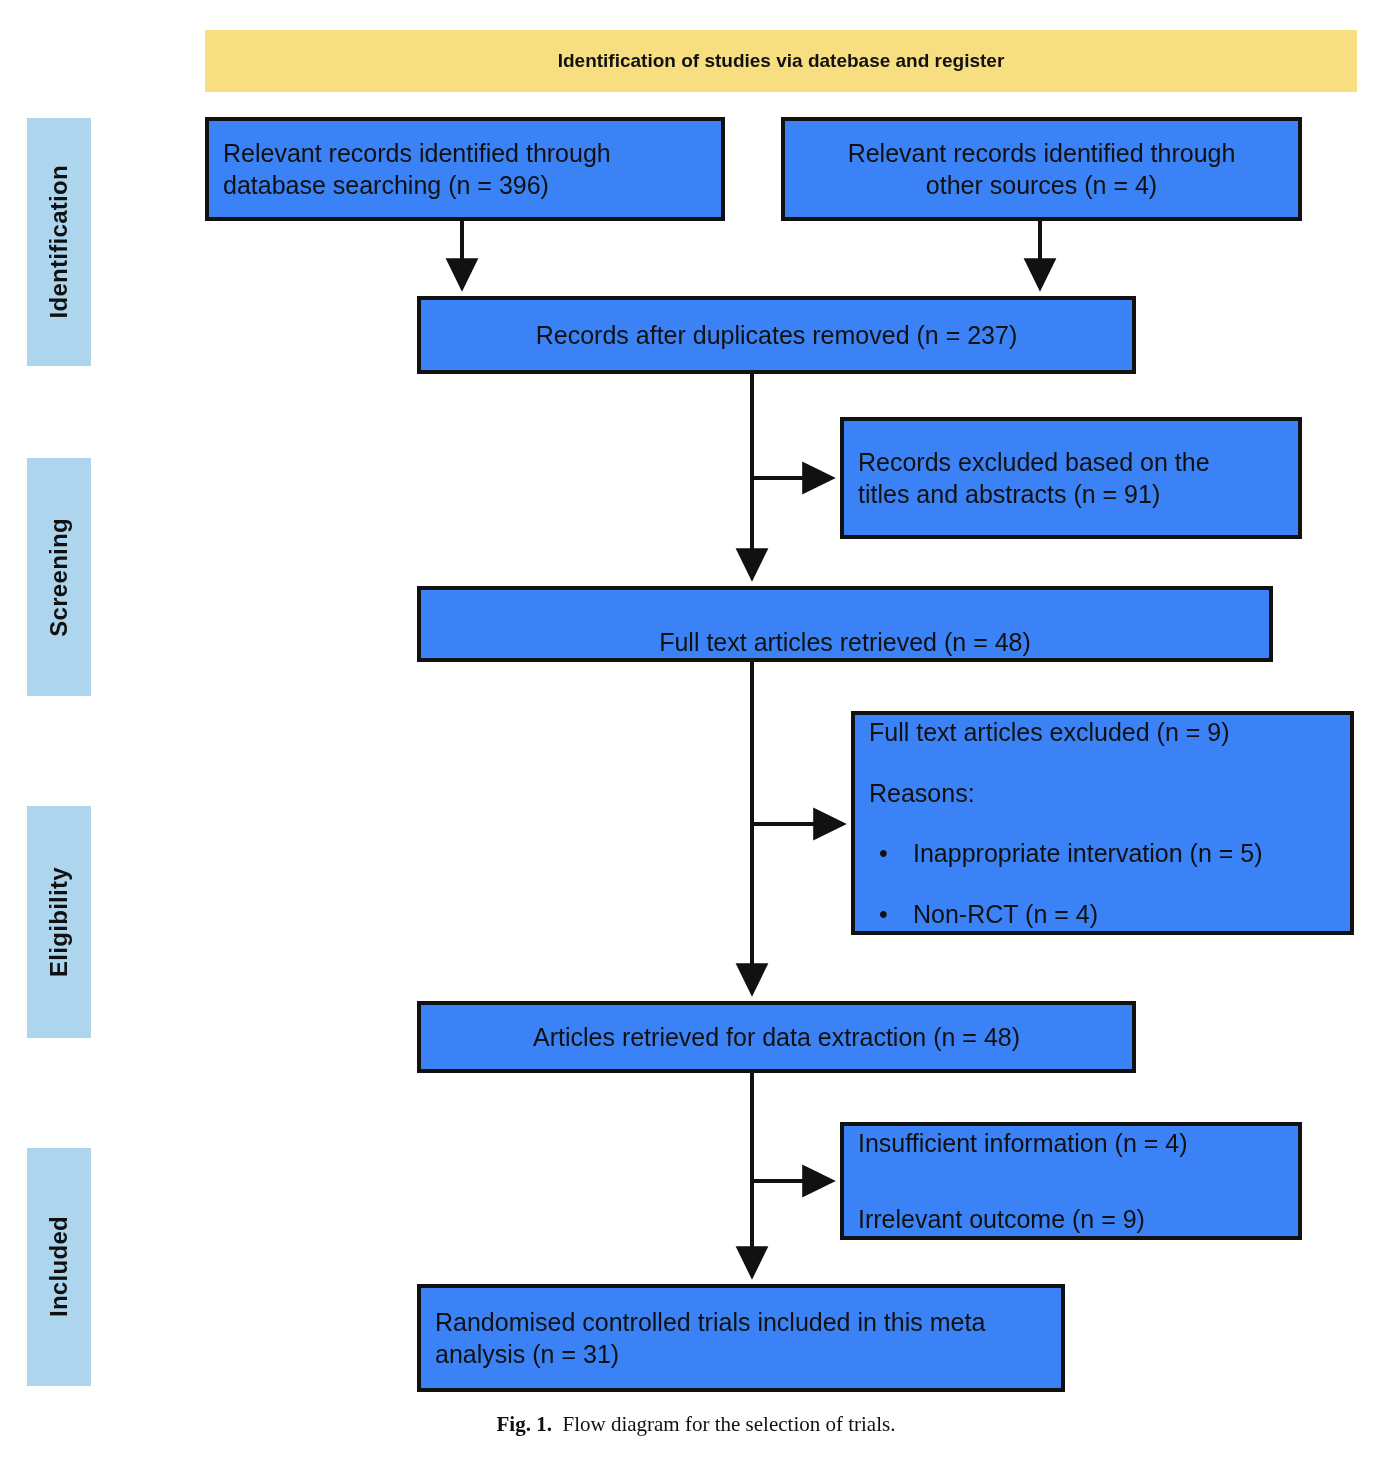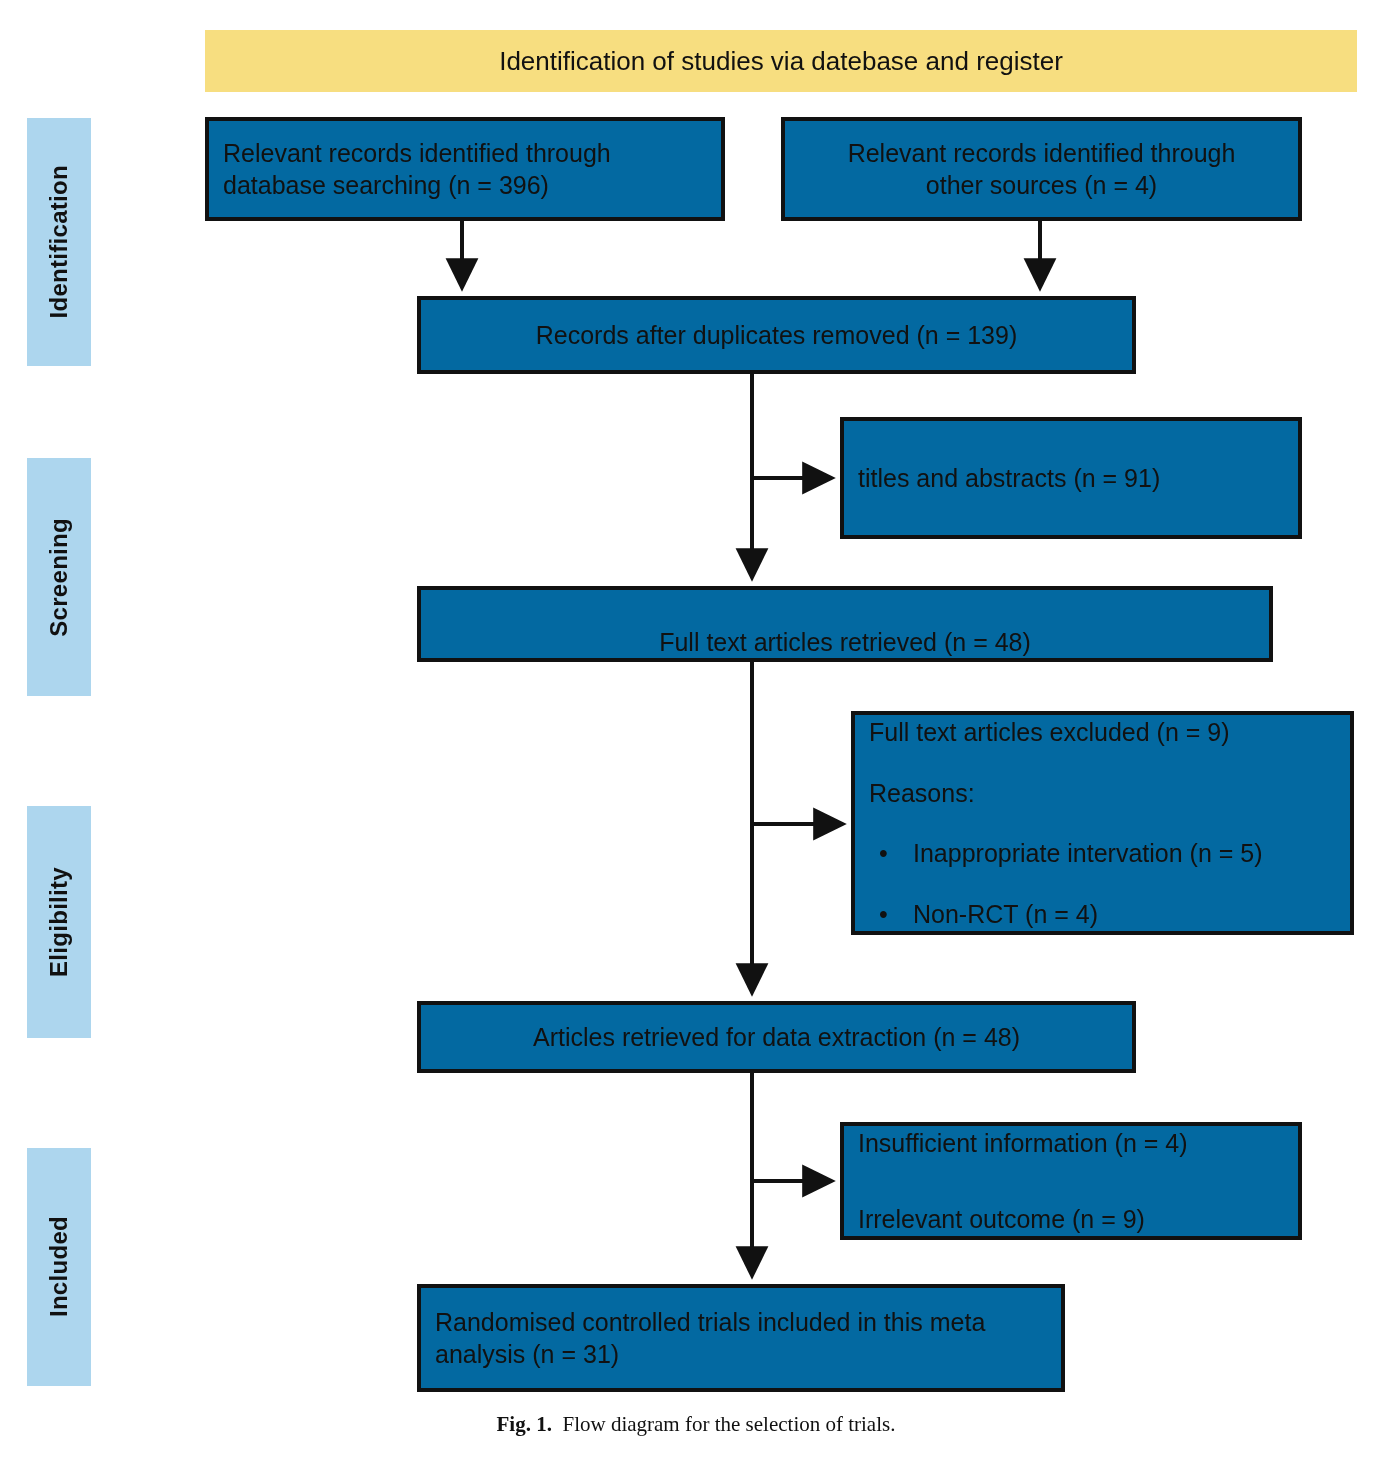--- a/index.html
+++ b/index.html
@@ -28,22 +28,22 @@
     left: 205px;
     top: 30px;
     width: 1152px;
     height: 62px;
     background: #F7DE80;
     display: flex;
     align-items: center;
     justify-content: center;
   }
   .header-banner-title {
-    font-size: 26px;
-    font-weight: normal;
+    font-size: 19px;
+    font-weight: bold;
     letter-spacing: 0px;
     color: #111111;
     text-align: center;
     white-space: nowrap;
   }
 
   
   .stage-label {
     position: absolute;
     background: #ADD6EE;
@@ -65,21 +65,21 @@
   #stage-identification { top: 118px;  height: 248px; }
   #stage-screening     { top: 458px;  height: 238px; }
   #stage-eligibility   { top: 806px;  height: 232px; }
   #stage-included      { top: 1148px; height: 238px; }
 
   
   .flow-box {
     position: absolute;
     box-sizing: border-box;
     border: 4px solid #111111;
-    background: #0369a1;
+    background: #3b82f6;
     display: flex;
     flex-direction: column;
     justify-content: center;
   }
   .flow-box .line {
     font-size: 25px;
     line-height: 1.30;
     color: #111111;
     padding: 0 14px;
     white-space: nowrap;
@@ -201,24 +201,25 @@
     <div class="line">Relevant records identified through</div>
     <div class="line">database searching (n = 396)</div>
   </div>
 
   <div class="flow-box align-center" id="box-other-sources">
     <div class="line">Relevant records identified through</div>
     <div class="line">other sources (n = 4)</div>
   </div>
 
   <div class="flow-box align-center" id="box-dedup">
-    <div class="line">Records after duplicates removed (n = 139)</div>
+    <div class="line">Records after duplicates removed (n = 237)</div>
   </div>
 
   <div class="flow-box align-left" id="box-excl-title">
+    <div class="line">Records excluded based on the</div>
     <div class="line">titles and abstracts (n = 91)</div>
   </div>
 
   <div class="flow-box align-center" id="box-fulltext">
     <div class="line">Full text articles retrieved (n = 48)</div>
   </div>
 
   <div class="flow-box align-left" id="box-excl-fulltext">
     <div class="line">Full text articles excluded (n = 9)</div>
     <div class="line">Reasons:</div>

